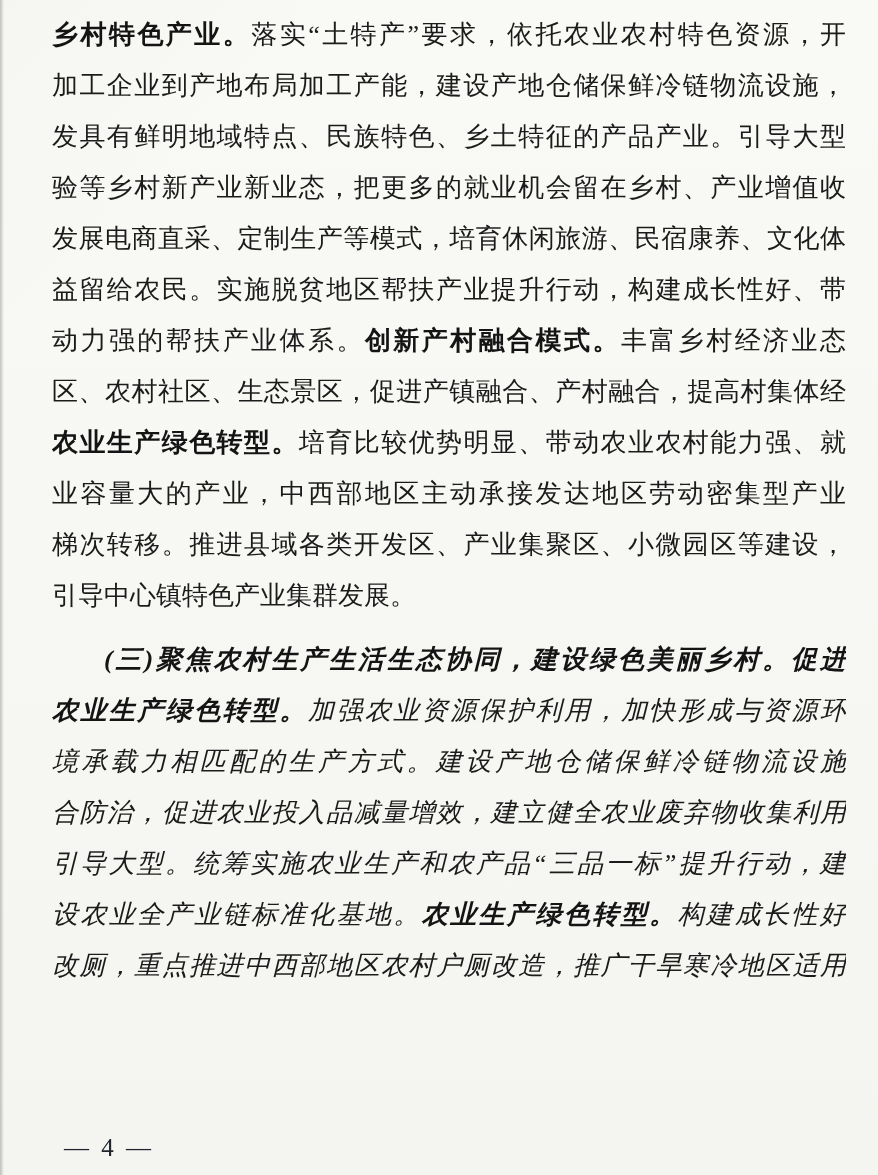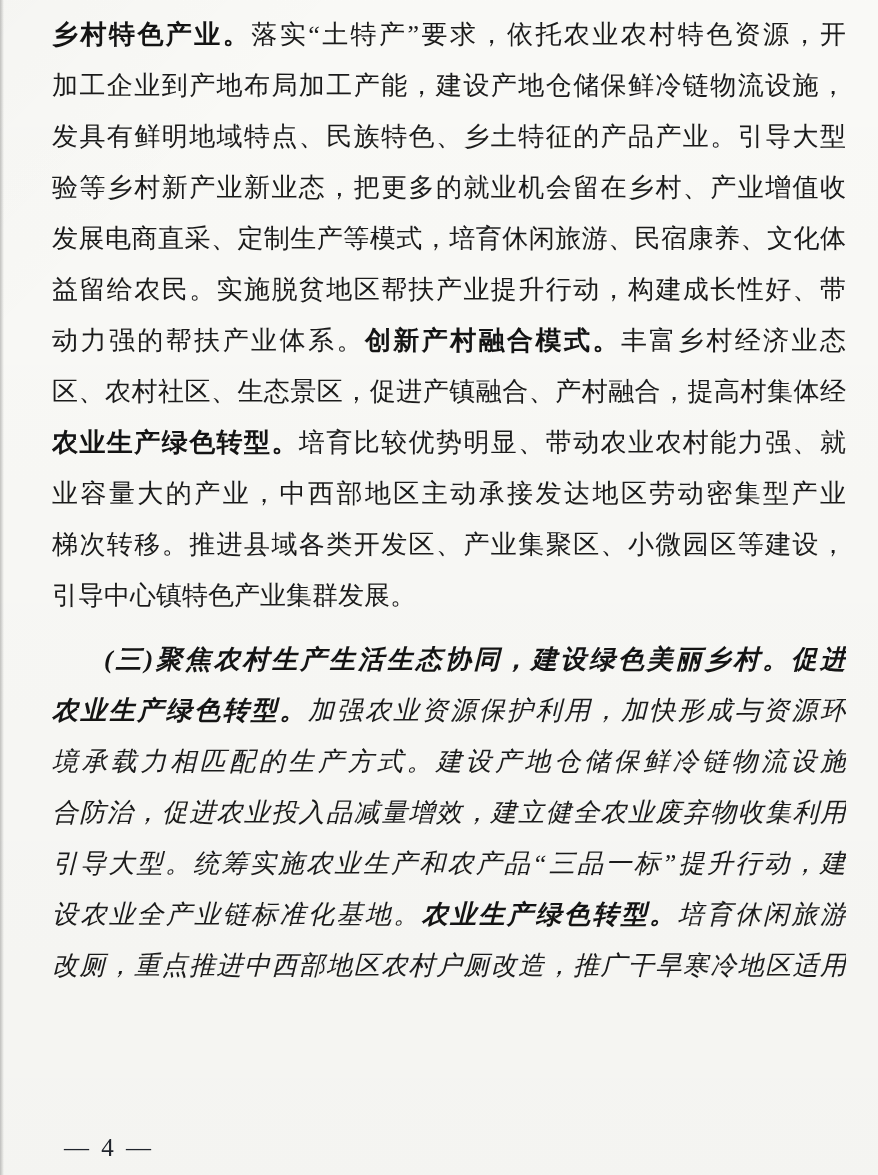--- a/index.html
+++ b/index.html
@@ -68,18 +68,18 @@
         <div class="line"><span class="seg">业容量大的产业，中西部地区主动承接发达地区劳动密集型产业</span></div>
         <div class="line"><span class="seg">梯次转移。推进县域各类开发区、产业集聚区、小微园区等建设，</span></div>
         <div class="line short"><span class="seg">引导中心镇特色产业集群发展。</span></div>
       </div>
       <div class="paragraph">
         <div class="line indent"><span class="seg bold">(三)聚焦农村生产生活生态协同，建设绿色美丽乡村。促进</span></div>
         <div class="line"><span class="seg bold">农业生产绿色转型。</span><span class="seg">加强农业资源保护利用，加快形成与资源环</span></div>
         <div class="line"><span class="seg">境承载力相匹配的生产方式。建设产地仓储保鲜冷链物流设施</span></div>
         <div class="line"><span class="seg">合防治，促进农业投入品减量增效，建立健全农业废弃物收集利用</span></div>
         <div class="line"><span class="seg">引导大型。统筹实施农业生产和农产品“三品一标”提升行动，建</span></div>
-        <div class="line"><span class="seg">设农业全产业链标准化基地。</span><span class="seg bold">农业生产绿色转型。</span><span class="seg">培育休闲旅游</span></div>
+        <div class="line"><span class="seg">设农业全产业链标准化基地。</span><span class="seg bold">农业生产绿色转型。</span><span class="seg">构建成长性好</span></div>
         <div class="line"><span class="seg">改厕，重点推进中西部地区农村户厕改造，推广干旱寒冷地区适用</span></div>
       </div>
     </div>
   <div class="page-number">— 4 —</div>
 </div>
 
 </body></html>

